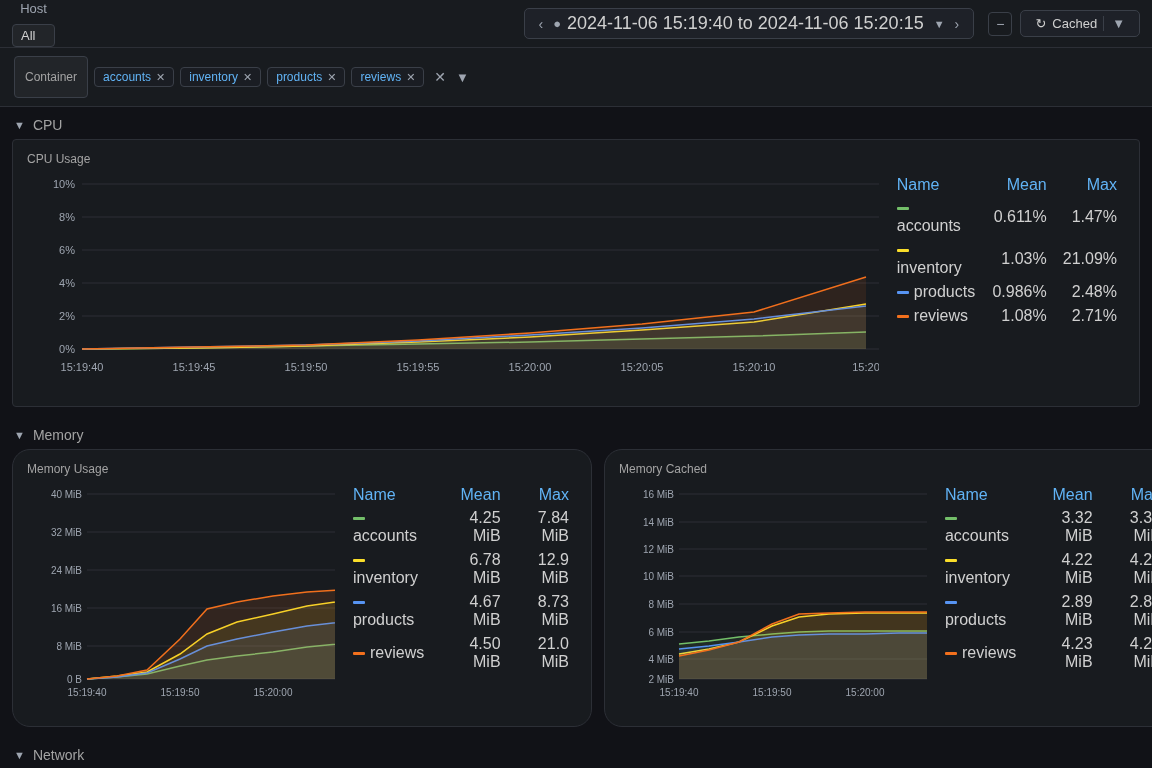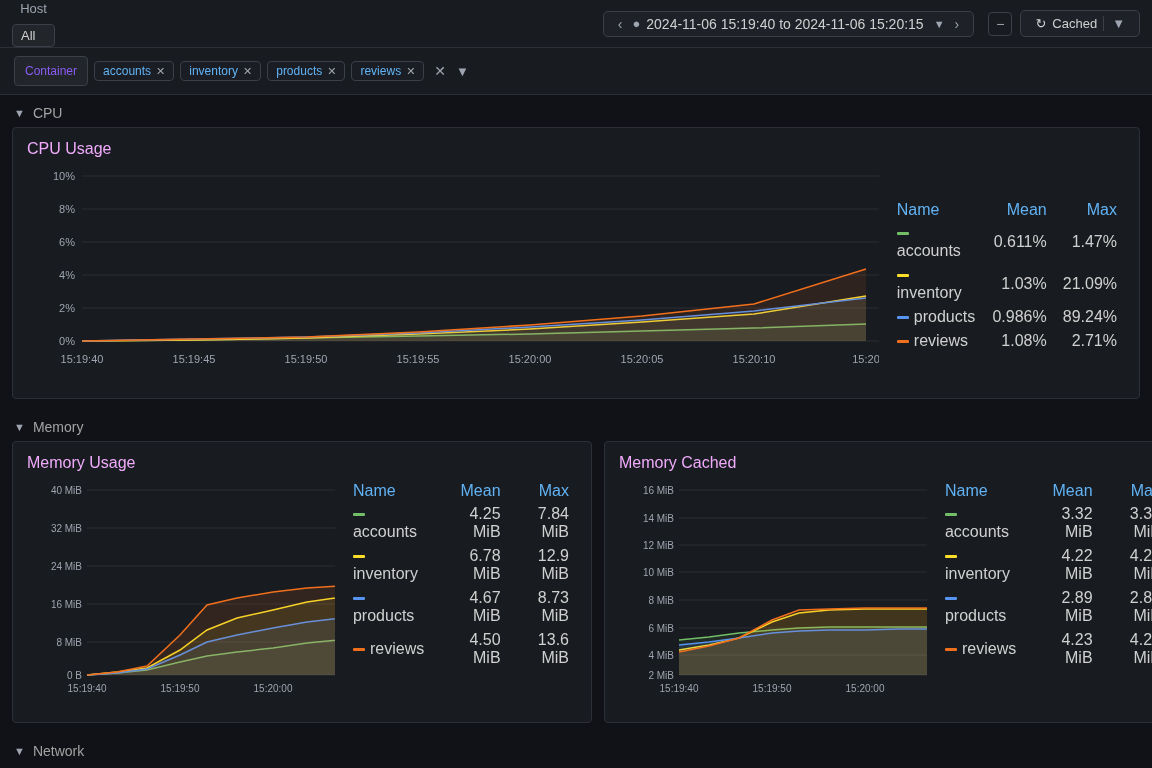--- a/index.html
+++ b/index.html
@@ -59,21 +59,21 @@
       cursor: pointer;
       font-size: 14px;
       padding: 0 4px;
     }
     .clock-icon {
       color: #9ea5b0;
       font-size: 13px;
     }
     .time-range {
       color: #d0d0d0;
-      font-size: 14px;
+      font-size: 18px;
       text-align: right;
     }
     .chevron-down {
       color: #9ea5b0;
       font-size: 11px;
       margin-left: 4px;
     }
     .zoom-out-btn {
       background: none;
       border: 1px solid #3a3f48;
@@ -108,22 +108,22 @@
       align-items: center;
       gap: 6px;
       background: #181b1f;
       border-bottom: 1px solid #2c2f36;
       padding: 8px 14px;
     }
     .filter-label {
       background: #222529;
       border: 1px solid #3a3f48;
       border-radius: 4px;
-      color: #8b5cf6;
-      padding: 7px 10px;
+      color: #a3a3a3;
+      padding: 13px 10px;
       font-size: 12px;
     }
     .filter-tag {
       display: flex;
       align-items: center;
       background: #1a1d23;
       border: 1px solid #3a3f48;
       border-radius: 4px;
       color: #61b3f5;
       padding: 2px 8px;
@@ -175,32 +175,33 @@
 
     
     .chart-panel {
       background: #181b1f;
       border: 1px solid #2c2f36;
       border-radius: 4px;
       margin: 0 12px 10px;
       padding: 12px 14px;
     }
     .chart-title {
-      color: #f0abfc;
-      font-size: 16px;
+      color: #a3a3a3;
+      font-size: 12px;
       margin-bottom: 8px;
     }
     .chart-row {
       display: flex;
       gap: 12px;
       margin: 0 12px 10px;
     }
     .chart-row .chart-panel {
       flex: 1;
       margin: 0;
+      border-radius: 18px;
     }
 
     
     .legend-table {
       font-size: 16px;
       border-collapse: collapse;
       min-width: 200px;
     }
     .legend-table th {
       color: #61b3f5;
@@ -224,21 +225,21 @@
       height: 3px;
       border-radius: 1px;
       margin-right: 5px;
       vertical-align: middle;
     }
 
     
     .cpu-chart-container {
       display: flex;
       gap: 10px;
-      align-items: center;
+      align-items: flex-start;
     }
     .memory-chart-inner {
       display: flex;
       gap: 10px;
       align-items: flex-start;
     }
     svg text {
       fill: #9ea5b0;
       font-family: 'Segoe UI', Arial, sans-serif;
     }
@@ -367,21 +368,21 @@
       <span class="legend-dot" style="background:#fade2a;display:inline-block;width:12px;height:3px;border-radius:1px;margin-right:5px;vertical-align:middle;"></span>inventory
     </td>
     <td>1.03%</td>
     <td>21.09%</td>
   </tr>
             <tr>
     <td>
       <span class="legend-dot" style="background:#5794f2;display:inline-block;width:12px;height:3px;border-radius:1px;margin-right:5px;vertical-align:middle;"></span>products
     </td>
     <td>0.986%</td>
-    <td>89.24%</td>
+    <td>2.48%</td>
   </tr>
             <tr>
     <td>
       <span class="legend-dot" style="background:#f2701d;display:inline-block;width:12px;height:3px;border-radius:1px;margin-right:5px;vertical-align:middle;"></span>reviews
     </td>
     <td>1.08%</td>
     <td>2.71%</td>
   </tr>
           </tbody>
       </table>
@@ -462,21 +463,21 @@
       <span style="background:#5794f2;display:inline-block;width:12px;height:3px;border-radius:1px;margin-right:5px;vertical-align:middle;"></span>products
     </td>
     <td>4.67 MiB</td>
     <td>8.73 MiB</td>
   </tr>
               <tr>
     <td>
       <span style="background:#f2701d;display:inline-block;width:12px;height:3px;border-radius:1px;margin-right:5px;vertical-align:middle;"></span>reviews
     </td>
     <td>4.50 MiB</td>
-    <td>13.6 MiB</td>
+    <td>21.0 MiB</td>
   </tr>
             </tbody>
         </table>
       </div>
     </div>
 
     <div class="chart-panel">
       <div class="chart-title">Memory Cached</div>
       <div class="memory-chart-inner">
         <svg width="340" height="230">

